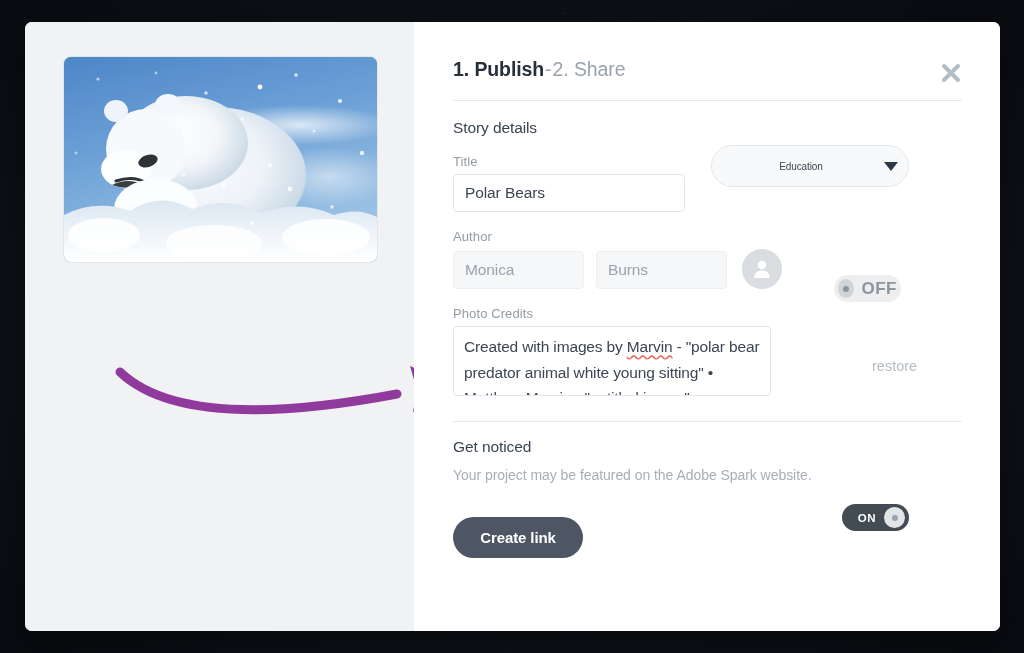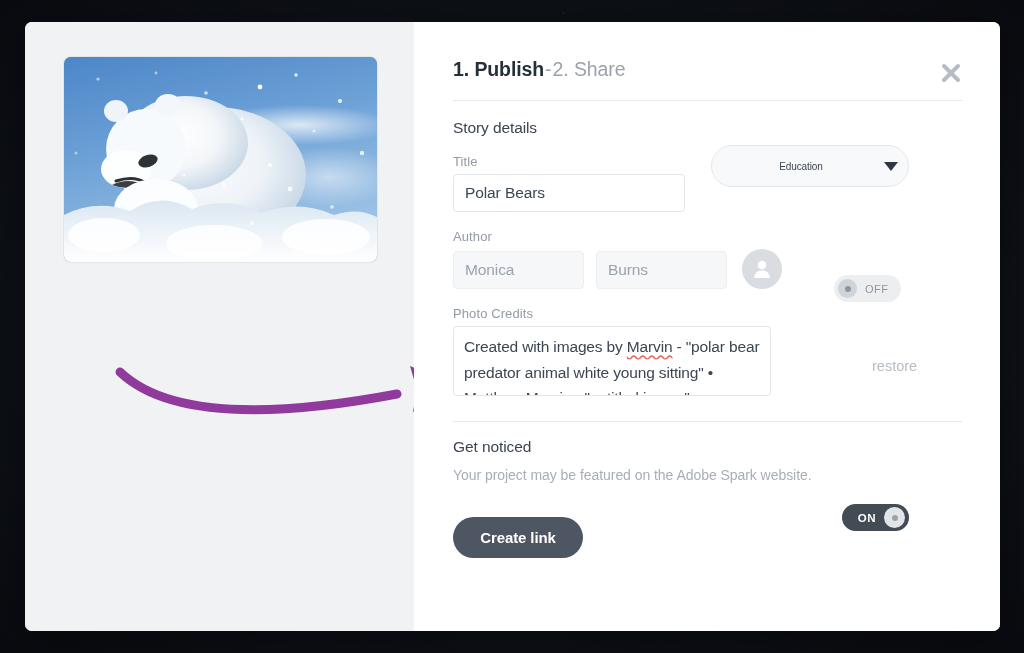--- a/index.html
+++ b/index.html
@@ -225,21 +225,21 @@
   }
   .toggle-off .knob {
     width: 19px; height: 19px; border-radius: 50%;
     background: #cfd4d9;
     display: flex; align-items: center; justify-content: center;
   }
   .toggle-off .knob::after {
     content: ""; width: 6px; height: 6px; border-radius: 50%; background: #8d959e;
   }
   .toggle-off .toggle-label {
-    font-size: 11px; font-weight: normal; color: #8d959e;
+    font-size: 17px; font-weight: bold; color: #8d959e;
     letter-spacing: .5px; margin-left: 8px;
   }
 
   .toggle-on {
     width: 67px;
     background: #434b55;
     padding: 0 4px;
     justify-content: flex-end;
   }
   .toggle-on .toggle-label {

